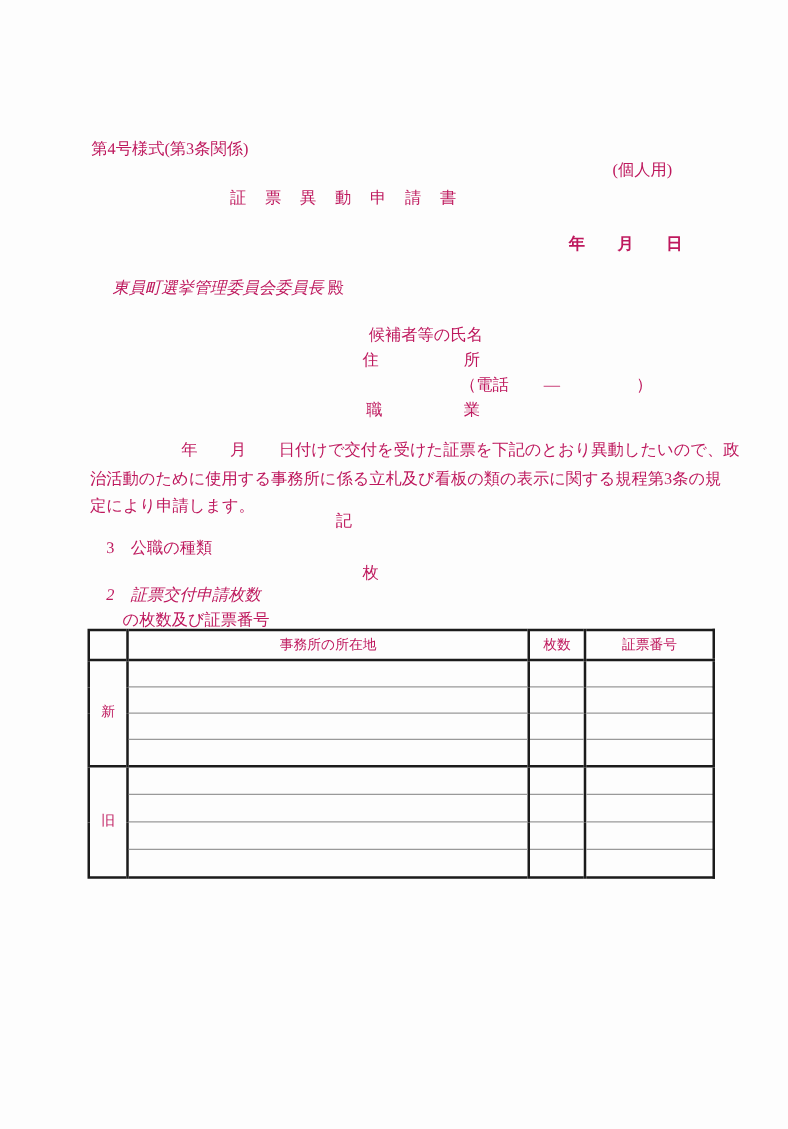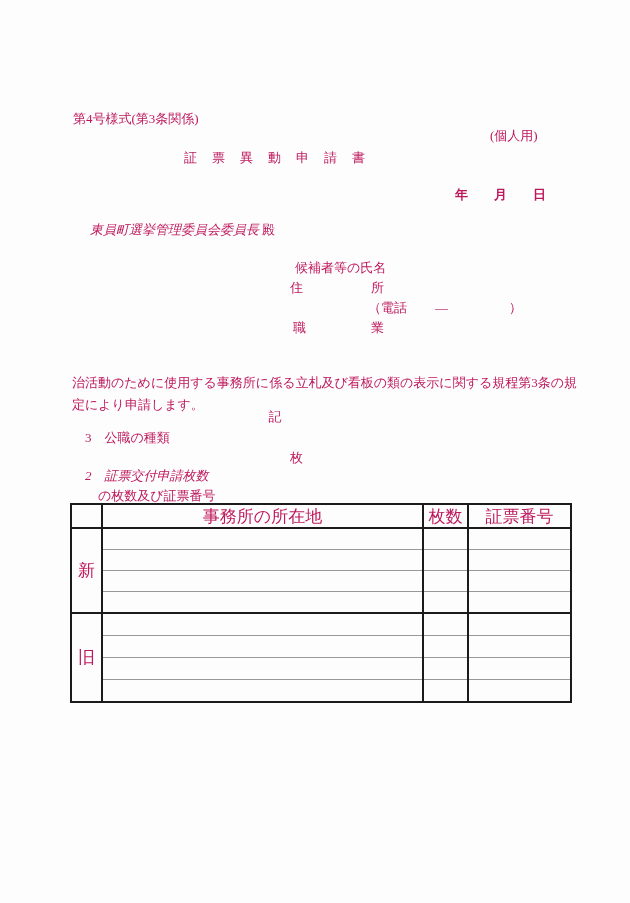--- a/index.html
+++ b/index.html
@@ -20,21 +20,21 @@
 
   table.ftable {
     position:absolute; left:70px; top:471px;
     width:500px; border-collapse:collapse; table-layout:fixed;
     border:2.5px solid #1b1b1b;
   }
   table.ftable td {
     border-left:2px solid #1b1b1b;
     border-top:1px solid #999999;
     padding:0;
-    font-size:17px;
+    font-size:11px;
     text-align:center;
     vertical-align:middle;
     overflow:hidden;
   }
   table.ftable tr.hdr td { border-top:none; height:22px; }
   table.ftable tr.sec-first td { border-top:2.5px solid #1b1b1b; }
   table.ftable tr.r-new td { height:20px; }
   table.ftable tr.r-old td { height:21px; }
   td.sec-label { text-align:center; vertical-align:middle; }
 </style>
@@ -59,20 +59,21 @@
   <div class="abs" style="left:290px; top:249px;">住</div>
   <div class="abs" style="left:371px; top:249px;">所</div>
 
   <div class="abs" style="left:368px; top:269px;">（電話</div>
   <div class="abs" style="left:435px; top:269px;">—</div>
   <div class="abs" style="left:509px; top:269px;">）</div>
 
   <div class="abs" style="left:293px; top:289px;">職</div>
   <div class="abs" style="left:371px; top:289px;">業</div>
 
+  <div class="abs" style="left:145px; top:321px;">年　　月　　日付けで交付を受けた証票を下記のとおり異動したいので、政</div>
   <div class="abs" style="left:72px; top:344px;">治活動のために使用する事務所に係る立札及び看板の類の表示に関する規程第3条の規</div>
   <div class="abs" style="left:72px; top:366px;">定により申請します。</div>
 
   <div class="abs centered" style="top:378px;">記</div>
 
   <div class="abs" style="left:85px; top:399px;">3　公職の種類</div>
 
   <div class="abs" style="left:85px; top:437px;font-style:italic;">2　証票交付申請枚数</div>
   <div class="abs" style="left:290px; top:419px;">枚</div>
 

